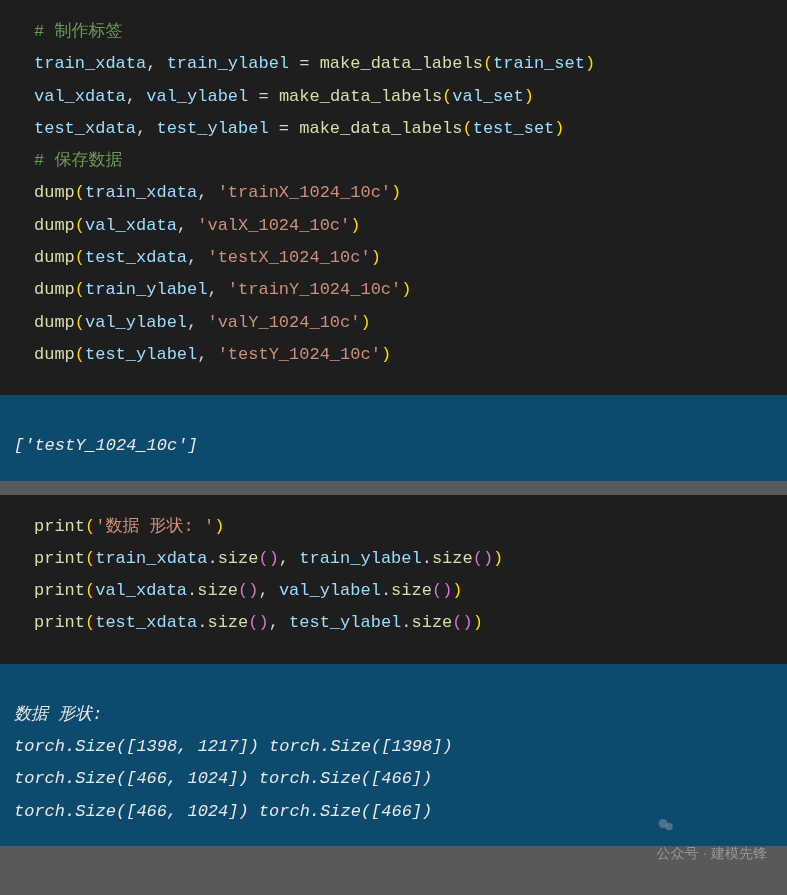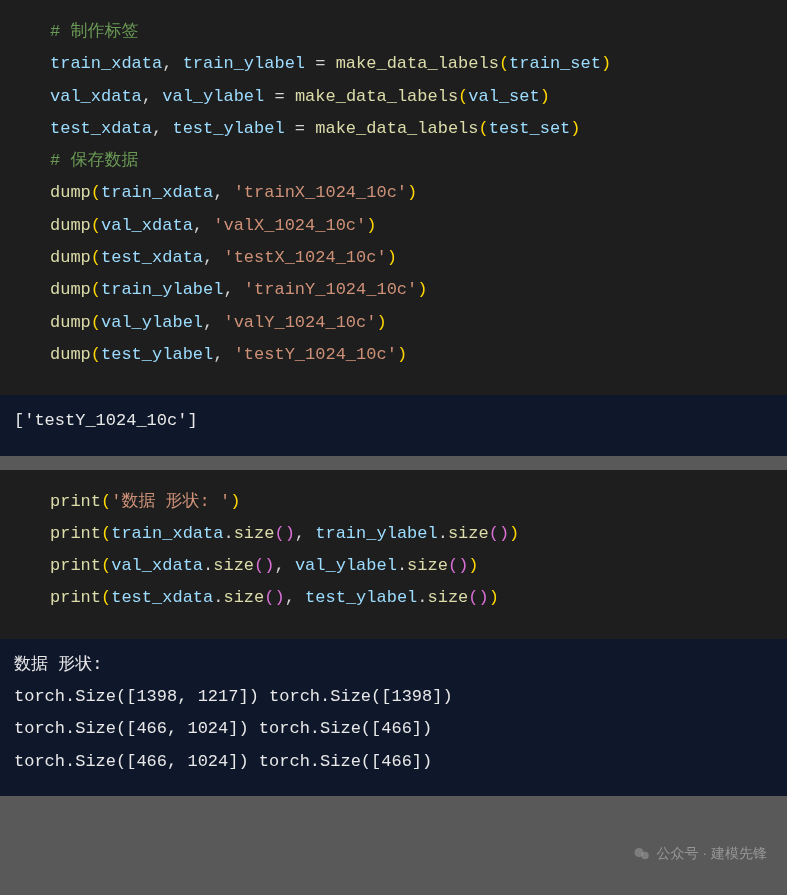--- a/index.html
+++ b/index.html
@@ -7,32 +7,33 @@
     padding: 0;
     background: #595959;
     font-family: Consolas, "Courier New", monospace;
     font-size: 17px;
     line-height: 1.9;
     color: #d4d4d4;
     width: 787px;
   }
   .code-block {
     background: #1e1e1e;
-    padding: 16px 0 24px 50px;
+    padding: 16px 0 24px 34px;
     margin: 0;
     white-space: pre;
   }
   .output-block {
-    background: #0f172a;
+    background: #0c4a6e;
     color: #e8e8e8;
-    padding: 10px 14px 18px 14px;
+    padding: 35px 14px 18px 14px;
     font-family: Consolas, "Courier New", monospace;
     font-size: 17px;
     line-height: 1.9;
     white-space: pre;
+    font-style: italic;
   }
   .gap {
     background: #595959;
     height: 14px;
   }
   .comment { color: #6a9955; }
   .keyword { color: #9cdcfe; }
   .func { color: #dcdcaa; }
   .string { color: #ce9178; }
   .paren { color: #ffd700; }
@@ -40,22 +41,23 @@
   .op { color: #d4d4d4; }
   .comma { color: #d4d4d4; }
   .watermark {
     position: fixed;
     bottom: 28px;
     right: 20px;
     color: rgba(200,200,200,0.55);
     font-size: 14px;
     font-family: sans-serif;
     display: flex;
-    align-items: center;
+    align-items: flex-start;
     gap: 6px;
+    flex-direction: column;
   }
   .watermark svg { opacity: 0.6; }
 </style>
 </head>
 <body>
 
 <div class="code-block"><span class="comment"># 制作标签</span>
 <span class="keyword">train_xdata</span><span class="comma">, </span><span class="keyword">train_ylabel</span><span class="op"> = </span><span class="func">make_data_labels</span><span class="paren">(</span><span class="keyword">train_set</span><span class="paren">)</span>
 <span class="keyword">val_xdata</span><span class="comma">, </span><span class="keyword">val_ylabel</span><span class="op"> = </span><span class="func">make_data_labels</span><span class="paren">(</span><span class="keyword">val_set</span><span class="paren">)</span>
 <span class="keyword">test_xdata</span><span class="comma">, </span><span class="keyword">test_ylabel</span><span class="op"> = </span><span class="func">make_data_labels</span><span class="paren">(</span><span class="keyword">test_set</span><span class="paren">)</span>

